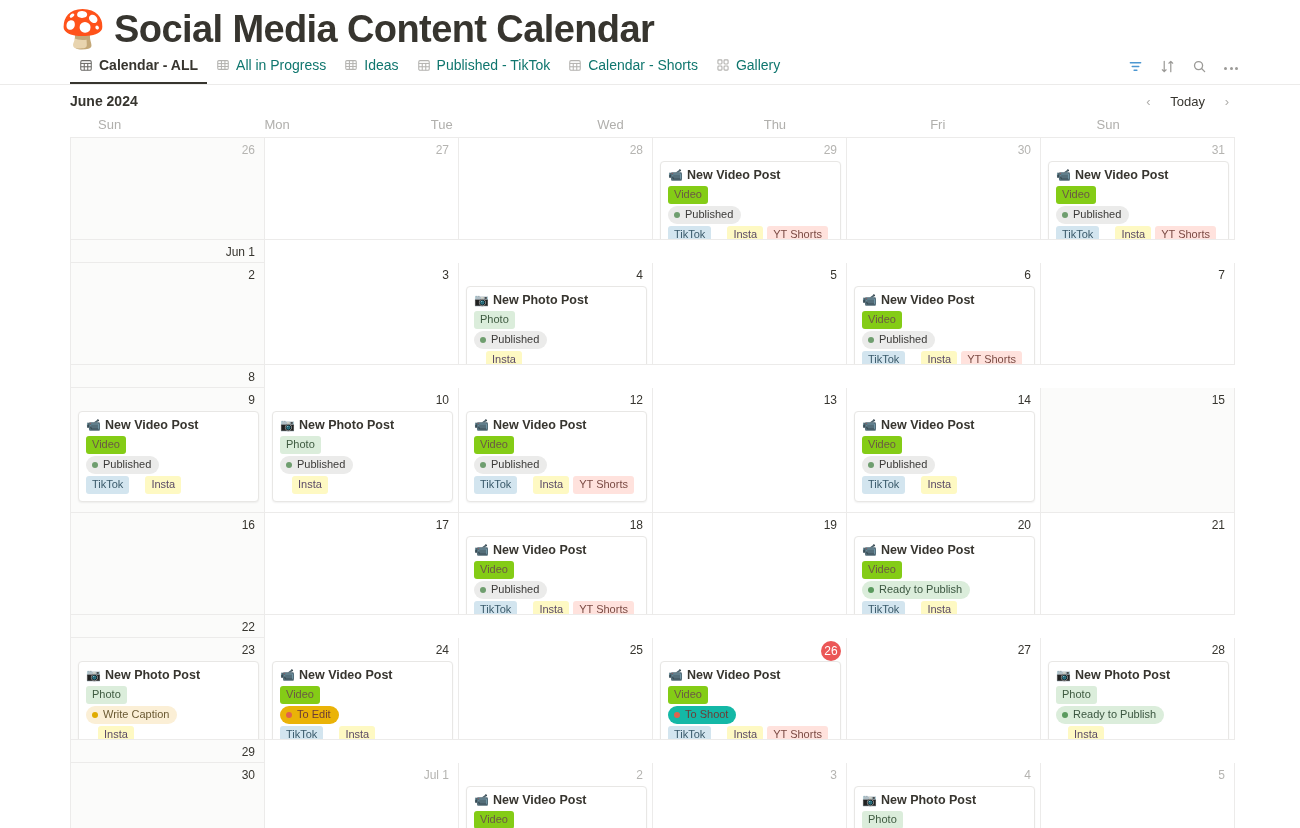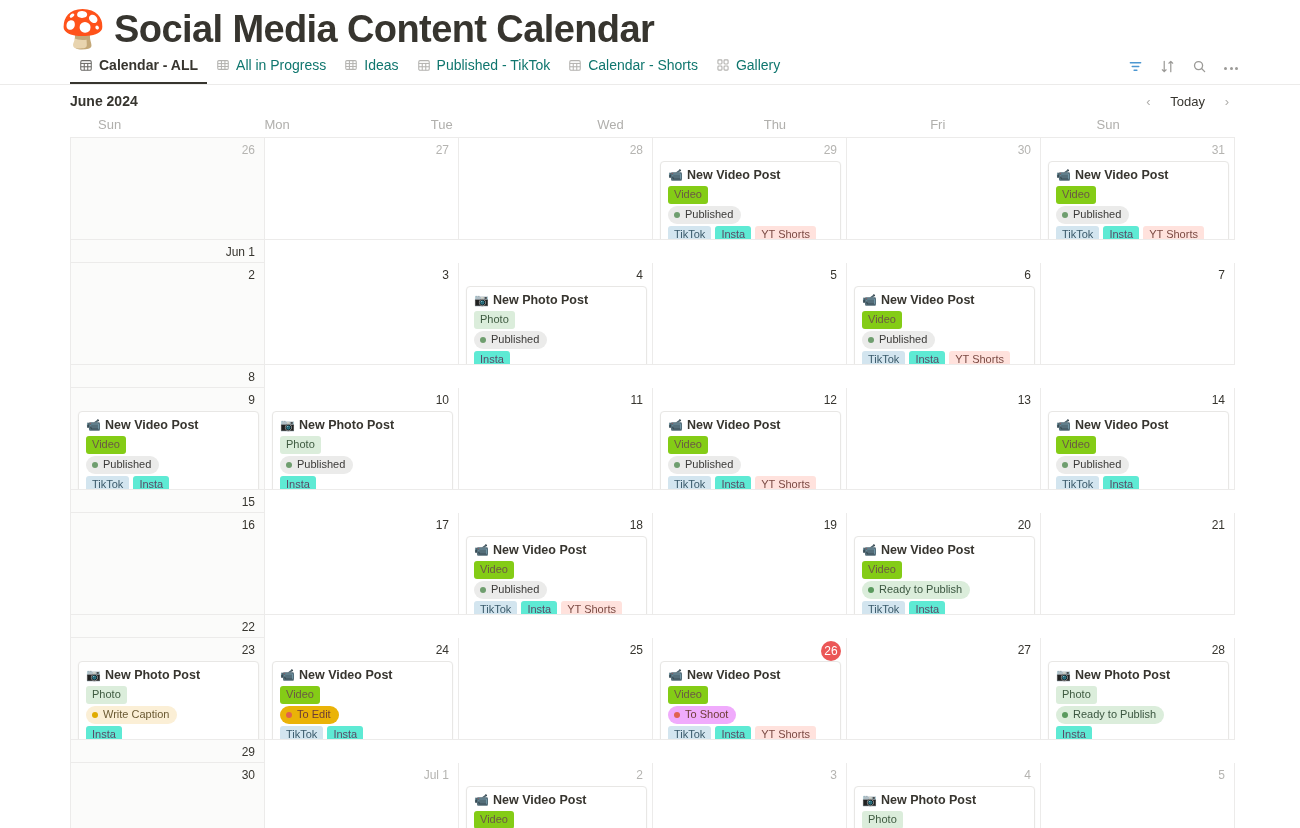--- a/index.html
+++ b/index.html
@@ -122,32 +122,32 @@
     font-size: 11px; line-height: 1; padding: 3px 6px 4px 6px;
     border-radius: 3px; white-space: nowrap;
   }
   .chip.status { display: inline-flex; align-items: center; gap: 5px; border-radius: 10px; padding: 3px 8px 4px 6px; }
   .dot { width: 6px; height: 6px; border-radius: 50%; display: block; flex: none; }
 
   
   .t-video   { background: #84cc16; color: #6b5844; }
   .t-photo   { background: #dbeddb; color: #3f5b41; }
   .t-tiktok  { background: #d3e5ef; color: #3a5a6b; }
-  .t-insta   { background: #5eead4; color: #5a4a67; }
+  .t-insta   { background: #fef9c3; color: #5a4a67; margin-left: 12px; }
   .t-ytshorts{ background: #ffe2dd; color: #7a4a43; }
 
   .s-published   { background: #ebebea; color: #3b3a38; }
   .s-published .dot { background: #6f9e6f; }
   .s-ready       { background: #dbeddb; color: #3b5640; }
   .s-ready .dot  { background: #5a9a5e; }
   .s-caption     { background: #fbefd6; color: #6b5a33; }
   .s-caption .dot{ background: #dfab01; }
   .s-edit        { background: #eab308; color: #6e3c36; }
   .s-edit .dot   { background: #e0624e; }
-  .s-shoot       { background: #f0abfc; color: #6e3c36; }
+  .s-shoot       { background: #14b8a6; color: #6e3c36; }
   .s-shoot .dot  { background: #e0624e; }
 </style>
 </head>
 <body>
 
 <div class="page-header">
   <span class="title-emoji">🍄</span>
   <h1 class="page-title">Social Media Content Calendar</h1>
 </div>
 
@@ -435,23 +435,20 @@
               <span class="dot"></span>
               <span>Published</span>
             </span>
           </div>
           <div class="chiprow">
             <span class="chip t-insta">Insta</span>
           </div>
         </div>
       </div>
       <div class="day">
-        <div class="daynum">11</div>
-      </div>
-      <div class="day">
         <div class="daynum">12</div>
         <div class="card">
           <div class="card-title">
             <span class="card-emoji">📹</span>
             <span>New Video Post</span>
           </div>
           <div class="chiprow">
             <span class="chip t-video">Video</span>
           </div>
           <div class="chiprow">

